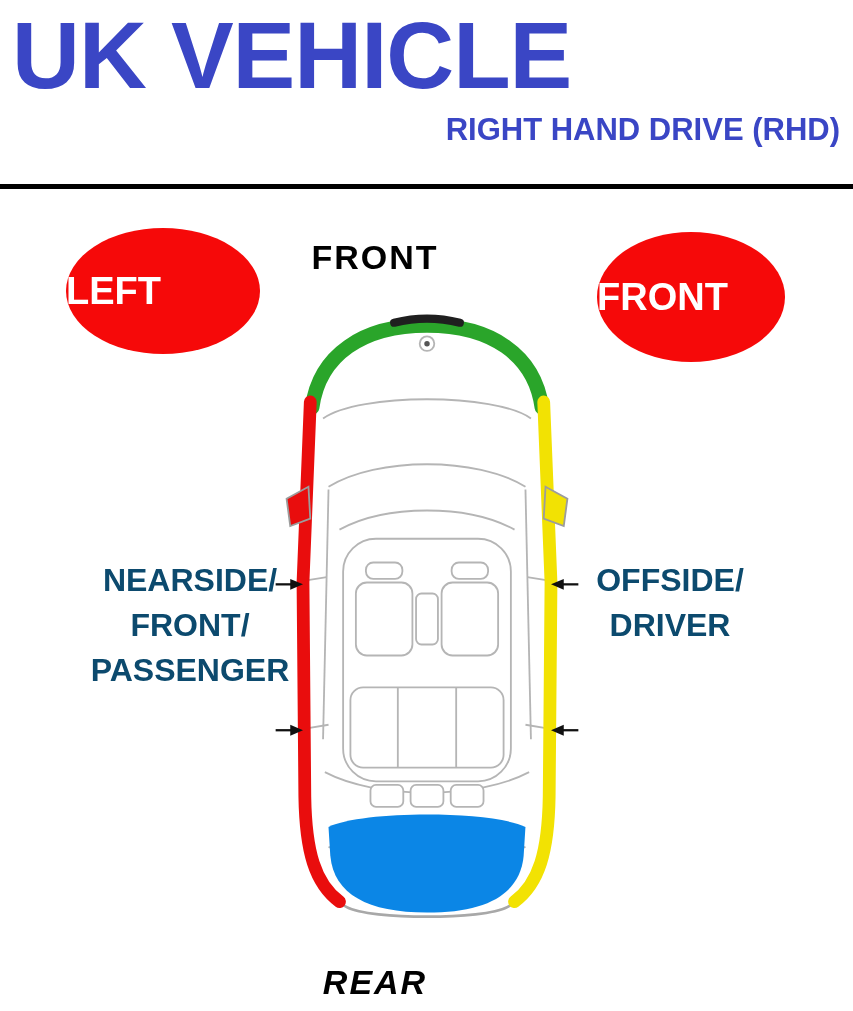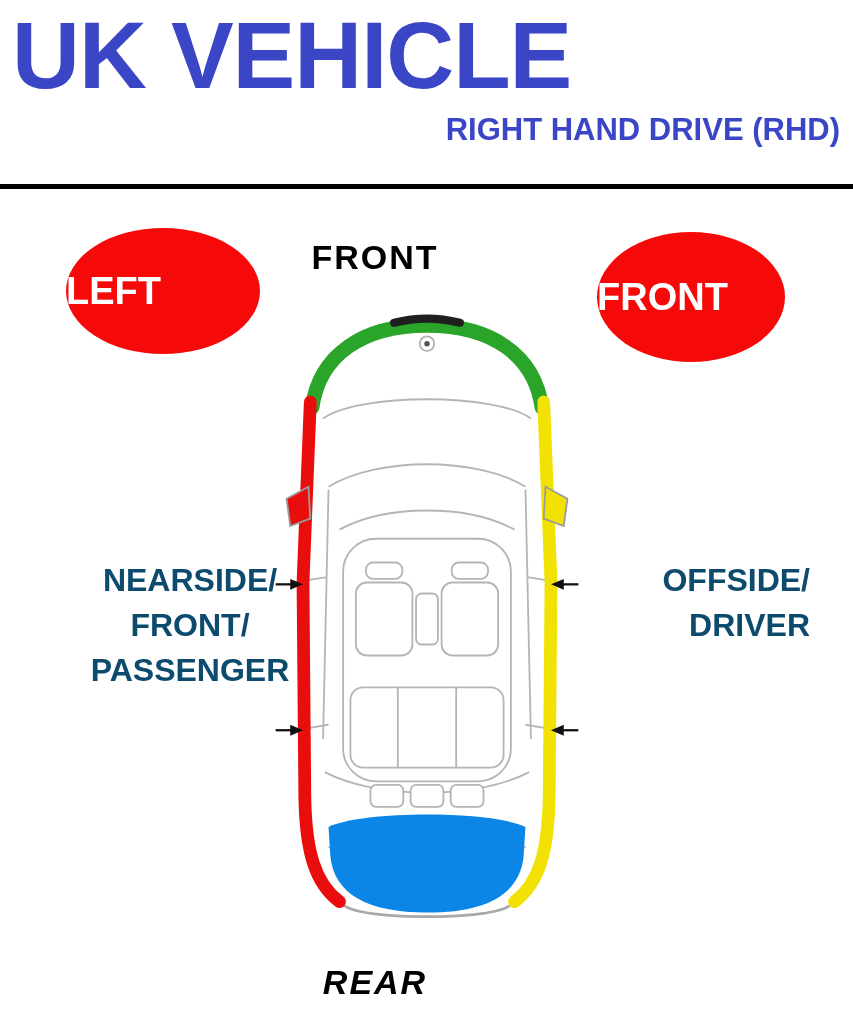--- a/index.html
+++ b/index.html
@@ -42,21 +42,21 @@
     letter-spacing:2px; color:#000;
   }
   .front-label { top:238px; }
   .rear-label  { top:963px;font-style:italic; }
   .side-label {
     position:absolute; top:558px;
     text-align:center; font-size:32px; font-weight:700;
     line-height:1.4; color:#0c4a6e;
   }
   .side-label-left  { left:55px;  width:270px; }
-  .side-label-right { left:530px; width:280px;text-align:right; }
+  .side-label-right { left:530px; width:280px; }
   .car-svg {
     position:absolute; left:272px; top:270px;
     width:310px; height:698px;
   }
   
   .body      { fill:#ffffff; stroke:#a8a8a8; stroke-width:3; }
   .line      { fill:none; stroke:#b5b5b5; stroke-width:2; }
   .line-fill { fill:#ffffff; stroke:#b5b5b5; stroke-width:2; }
   .band-green  { stroke:var(--front-green);   stroke-width:16; fill:none; stroke-linecap:round; }
   .band-red    { stroke:var(--left-red);      stroke-width:14; fill:none; stroke-linecap:round; }

